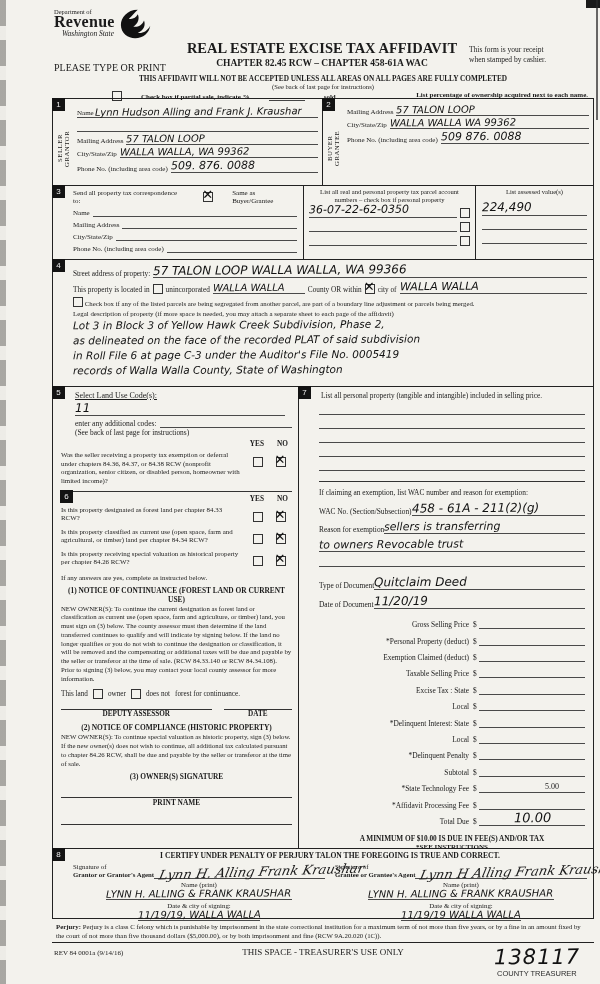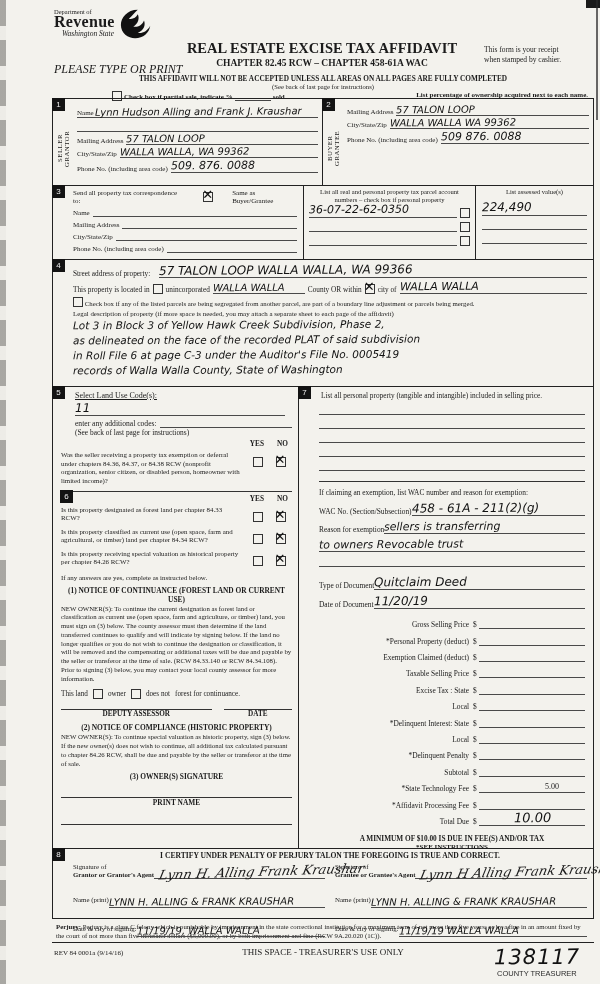--- a/index.html
+++ b/index.html
@@ -24,25 +24,25 @@
       font-size:8px;font-family:"Liberation Sans",sans-serif;display:flex;align-items:center;justify-content:center;}
 
   
   .hdr{position:relative;height:94px;}
   .logo{position:absolute;left:2px;top:4px;display:flex;align-items:flex-start;gap:3px;}
   .logo-dept{font-size:6.5px;}
   .logo-rev{font-size:16px;font-weight:bold;letter-spacing:.3px;line-height:14px;}
   .logo-state{font-size:7.5px;font-style:italic;margin-left:8px;}
   .hdr-title{position:absolute;left:105px;top:36px;width:330px;text-align:center;font-size:14.5px;font-weight:bold;}
   .hdr-chap{position:absolute;left:105px;top:54px;width:330px;text-align:center;font-size:9.5px;font-weight:bold;}
-  .hdr-receipt{position:absolute;right:2px;top:41px;width:108px;font-size:7.5px;line-height:1.3;}
+  .hdr-receipt{position:absolute;right:17px;top:41px;width:108px;font-size:7.5px;line-height:1.3;}
   .hdr-warning{position:absolute;left:0;top:70px;width:100%;text-align:center;font-size:7.3px;font-weight:bold;}
   .hdr-seeback{position:absolute;left:0;top:79px;width:100%;text-align:center;font-size:6.6px;}
-  .hdr-typeprint{position:absolute;left:2px;top:58px;font-size:12px;font-style:italic;}
-  .hdr-partial{position:absolute;left:60px;top:87px;font-size:7px;font-weight:bold;display:flex;align-items:flex-end;gap:2px;}
+  .hdr-typeprint{position:absolute;left:2px;top:58px;font-size:10px;}
+  .hdr-partial{position:absolute;left:60px;top:87px;font-size:7px;font-weight:bold;display:flex;align-items:flex-end;gap:19px;}
   .hdr-own{position:absolute;right:6px;top:87px;font-size:7px;font-weight:bold;}
   .u40{display:inline-block;width:36px;border-bottom:1px solid #444;height:8px;}
 
   
   .row12{display:flex;}
   .party{position:relative;width:50%;border:1px solid #222;box-sizing:border-box;height:88px;
          padding:4px 4px 2px 24px;}
   .party + .party{border-left:none;}
   .side{position:absolute;left:3px;top:16px;bottom:3px;display:flex;}
   .side span{writing-mode:vertical-rl;transform:rotate(180deg);font-size:6.8px;letter-spacing:.5px;text-align:center;}
@@ -108,21 +108,21 @@
 
   
   .sec8{position:relative;border:1px solid #222;border-top:none;box-sizing:border-box;height:70px;
         padding:2px 6px 2px 20px;}
   .cert{font-size:7.6px;font-weight:bold;text-align:center;}
   .sigcols{display:flex;gap:10px;}
   .sigcol{flex:1;}
   .sigline{display:flex;align-items:flex-end;}
   .siglbl{font-size:6.8px;line-height:1.2;white-space:nowrap;}
   .scriptsig{font-size:13px;position:absolute;bottom:-1px;left:6px;white-space:nowrap;}
-  .srow{display:flex;align-items:flex-start;font-size:6.9px;margin-top:17px;}
+  .srow{display:flex;align-items:center;font-size:6.9px;margin-top:2px;flex-direction:column;}
 
   .perjury{font-size:6.8px;line-height:1.35;padding:3px 4px 2px 4px;border-bottom:1.5px solid #222;}
   .footer{position:relative;height:46px;padding-top:4px;}
   .rev{position:absolute;left:2px;top:6px;font-size:7px;}
   .treas{position:absolute;left:0;top:4px;width:100%;text-align:center;font-size:9px;}
   .stamp{position:absolute;right:14px;top:2px;text-align:center;}
   .stampnum{font-size:21px;letter-spacing:1px;}
   .county{font-size:7.5px;font-family:"Liberation Sans",sans-serif;color:#2c2c2c;}
 </style>
 </head>
@@ -262,21 +262,21 @@
         <div class="pr">
             <span class="fill"></span>
           </div>
       </div>
     </div>
 
     <div class="sec4">
       <span class="badge">4</span>
       <div class="s4line">
         <span class="lbl">Street address of property:</span>
-        <span class="fill" style="margin-left:9px"><span class="hw hw12">57 TALON LOOP   WALLA WALLA, WA 99366</span></span>
+        <span class="fill" style="margin-left:3px"><span class="hw hw12">57 TALON LOOP   WALLA WALLA, WA 99366</span></span>
       </div>
       <div class="s4loc">
         <span>This property is located in</span>
         <span class="cb"></span>
         <span>unincorporated</span>
         <span class="fill" style="max-width:92px"><span class="hw hw10">WALLA WALLA</span></span>
         <span>County OR within</span>
         <span class="cb xhw"></span>
         <span>city of</span>
         <span class="fill"><span class="hw hw11">WALLA WALLA</span></span>

